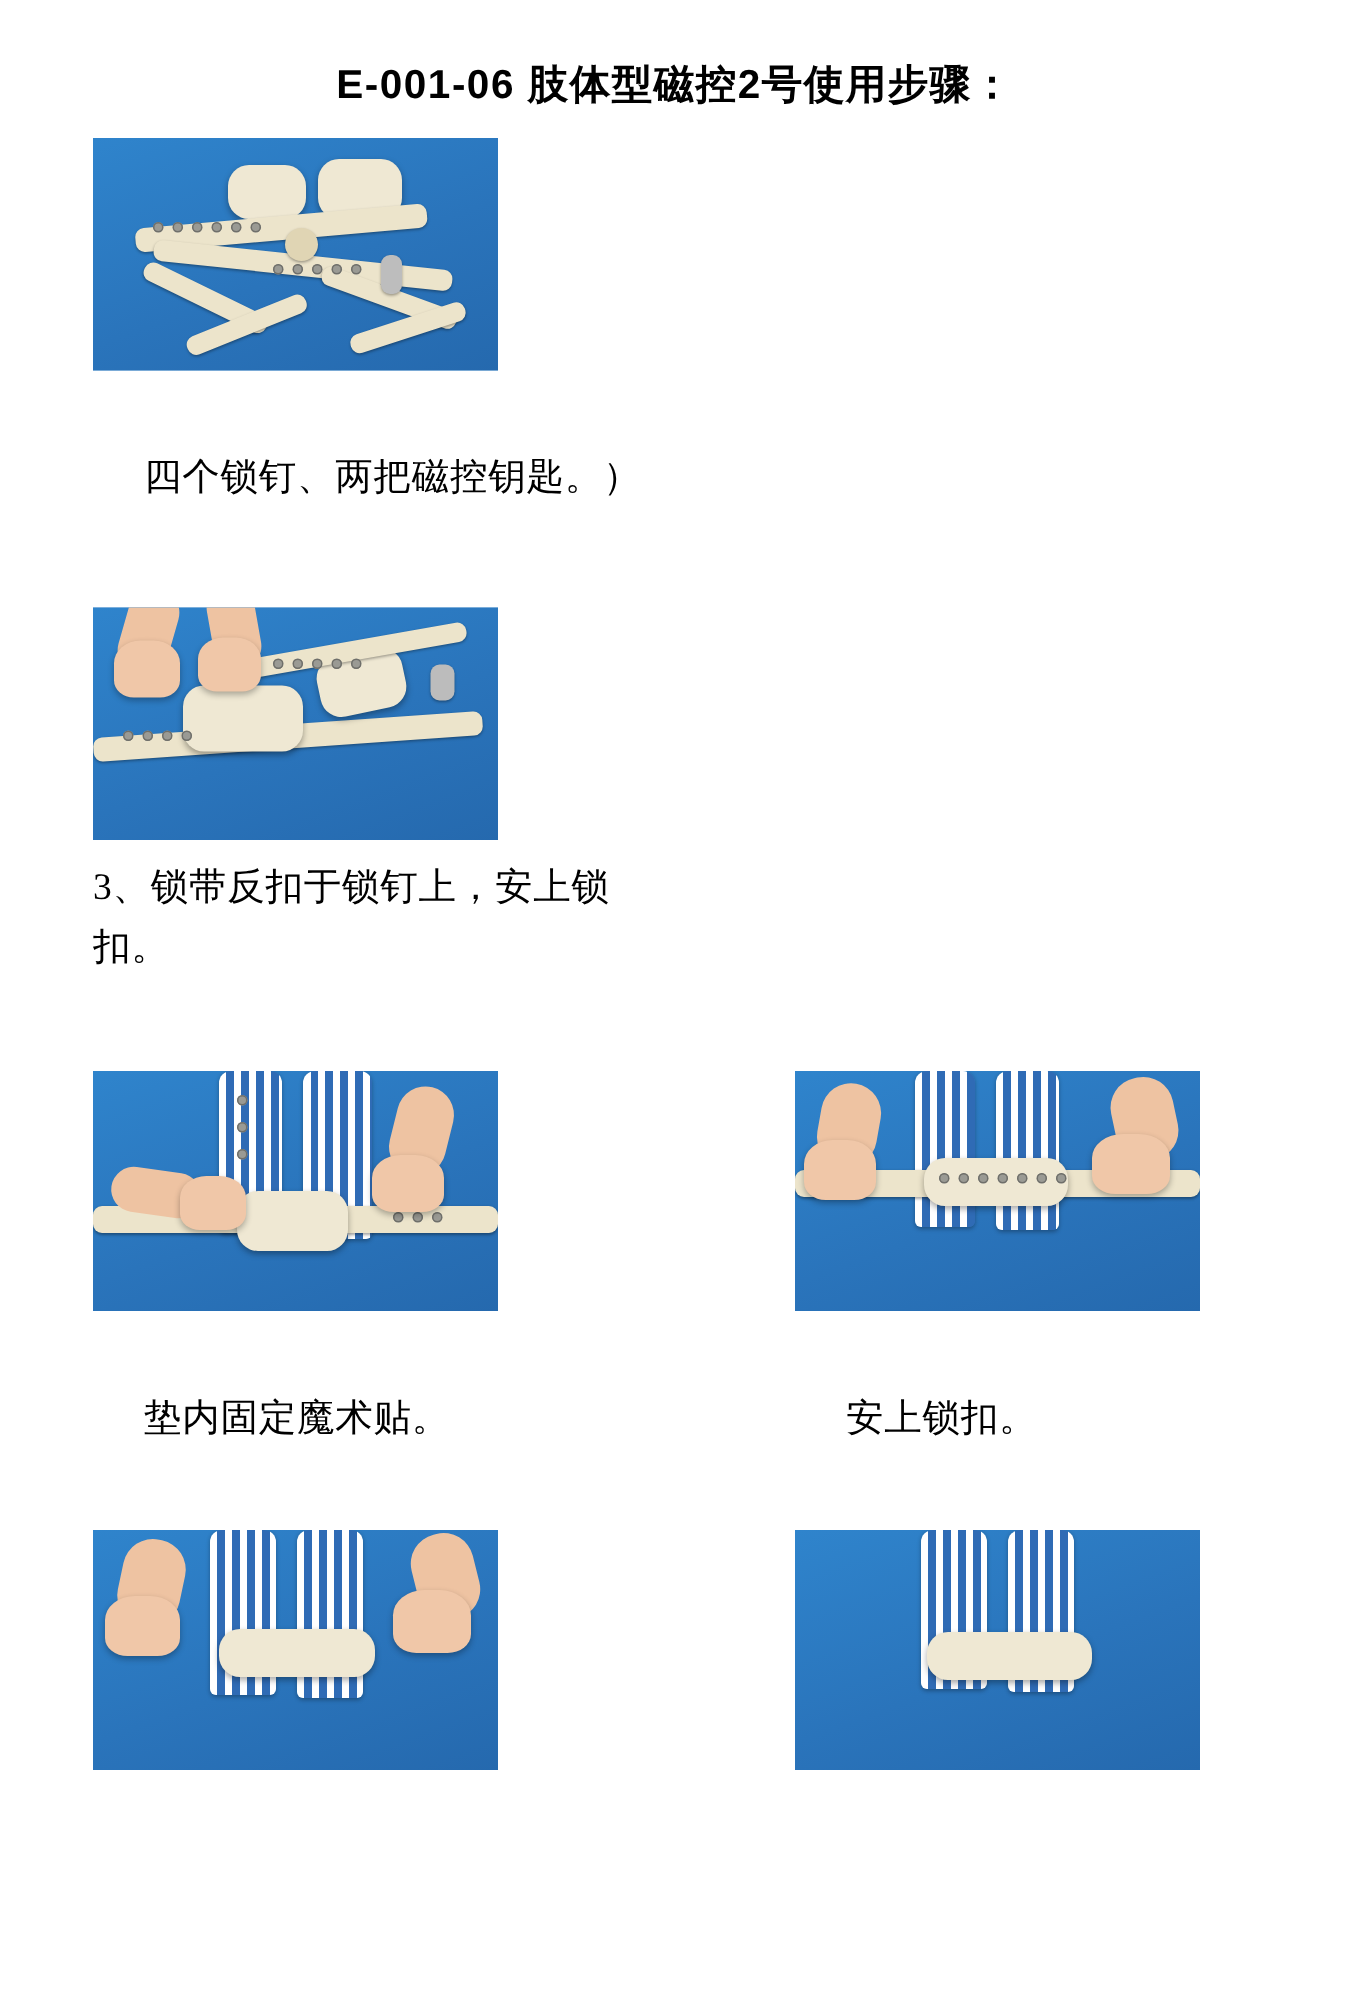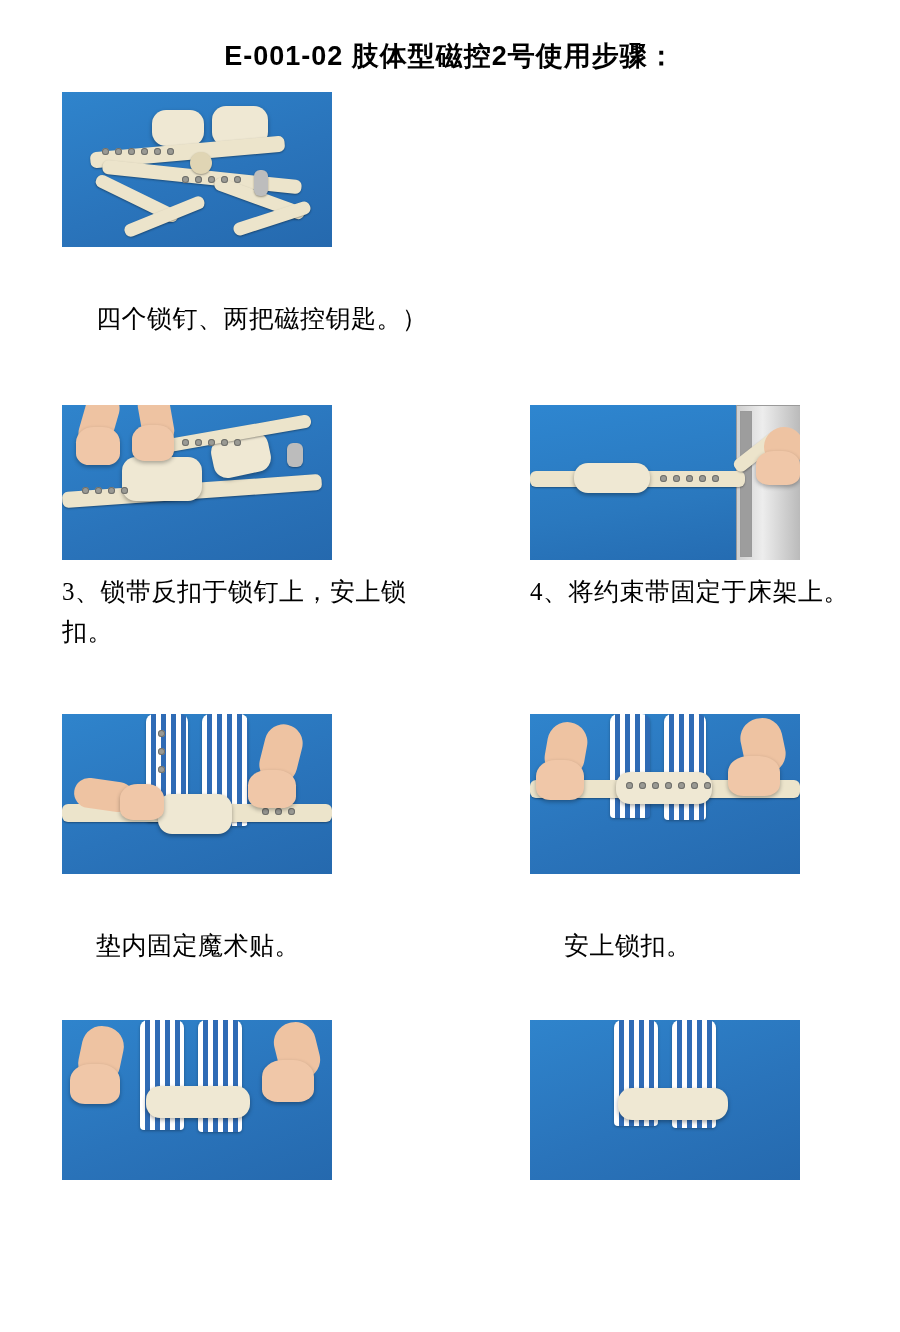--- a/index.html
+++ b/index.html
@@ -126,21 +126,21 @@
   }
   .spacer-lg { height: 62px; }
   .spacer-md { height: 26px; }
   .spacer-sm { height: 14px; }
 </style>
 </head>
 <body>
 
 <div class="page">
 
-  <h1 class="doc-title">E-001-02  肢体型磁控2号使用步骤：</h1>
+  <h1 class="doc-title">E-001-06  肢体型磁控2号使用步骤：</h1>
 
   <div class="grid">
 
     <div class="row">
       <div class="cell">
         <div class="photo">
           <div class="bg-blue"></div>
 
           <div class="pad" style="left:90px;top:18px;width:52px;height:36px;"></div>
           <div class="pad" style="left:150px;top:14px;width:56px;height:40px;"></div>
@@ -200,40 +200,20 @@
             </div>
           <div class="arm" style="left:20px;top:-14px;width:34px;height:60px;transform:rotate(16deg);"></div>
           <div class="hand" style="left:14px;top:22px;width:44px;height:38px;"></div>
           <div class="arm" style="left:78px;top:-16px;width:32px;height:58px;transform:rotate(-10deg);"></div>
           <div class="hand" style="left:70px;top:20px;width:42px;height:36px;"></div>
           <div class="strap" style="left:225px;top:38px;width:16px;height:24px;background:#bcbcbc;"></div>
         </div>
         <div class="caption">3、锁带反扣于锁钉上，安上锁扣。</div>
       </div>
 
-      <div class="cell right">
-        <div class="photo">
-          <div class="bg-blue2"></div>
-          <div class="bedframe" style="left:206px;top:0px;width:64px;height:155px;background:linear-gradient(90deg,#cfcfcf,#ededed 40%,#b9b9b9);"></div>
-          <div class="bedframe" style="left:210px;top:6px;width:10px;height:144px;background:#9d9d9d;"></div>
-          <div class="strap" style="left:0px;top:66px;width:215px;height:16px;"></div>
-          <div class="pad" style="left:44px;top:58px;width:76px;height:30px;"></div>
-          <div class="dots" style="left:130px;top:70px;">
-              <i></i>
-              <i></i>
-              <i></i>
-              <i></i>
-              <i></i>
-            </div>
-          <div class="strap" style="left:200px;top:40px;width:54px;height:14px;transform:rotate(-38deg);"></div>
-          <div class="arm" style="left:234px;top:22px;width:40px;height:40px;transform:rotate(-20deg);"></div>
-          <div class="hand" style="left:226px;top:46px;width:44px;height:34px;"></div>
-        </div>
-        <div class="caption">4、将约束带固定于床架上。</div>
-      </div>
     </div>
 
     <div class="spacer-lg"></div>
 
     <div class="row">
       <div class="cell">
         <div class="photo tall">
           <div class="bg-blue"></div>
           <div class="leg" style="left:84px;top:0px;width:42px;height:108px;"></div>
           <div class="leg" style="left:140px;top:0px;width:46px;height:112px;"></div>

